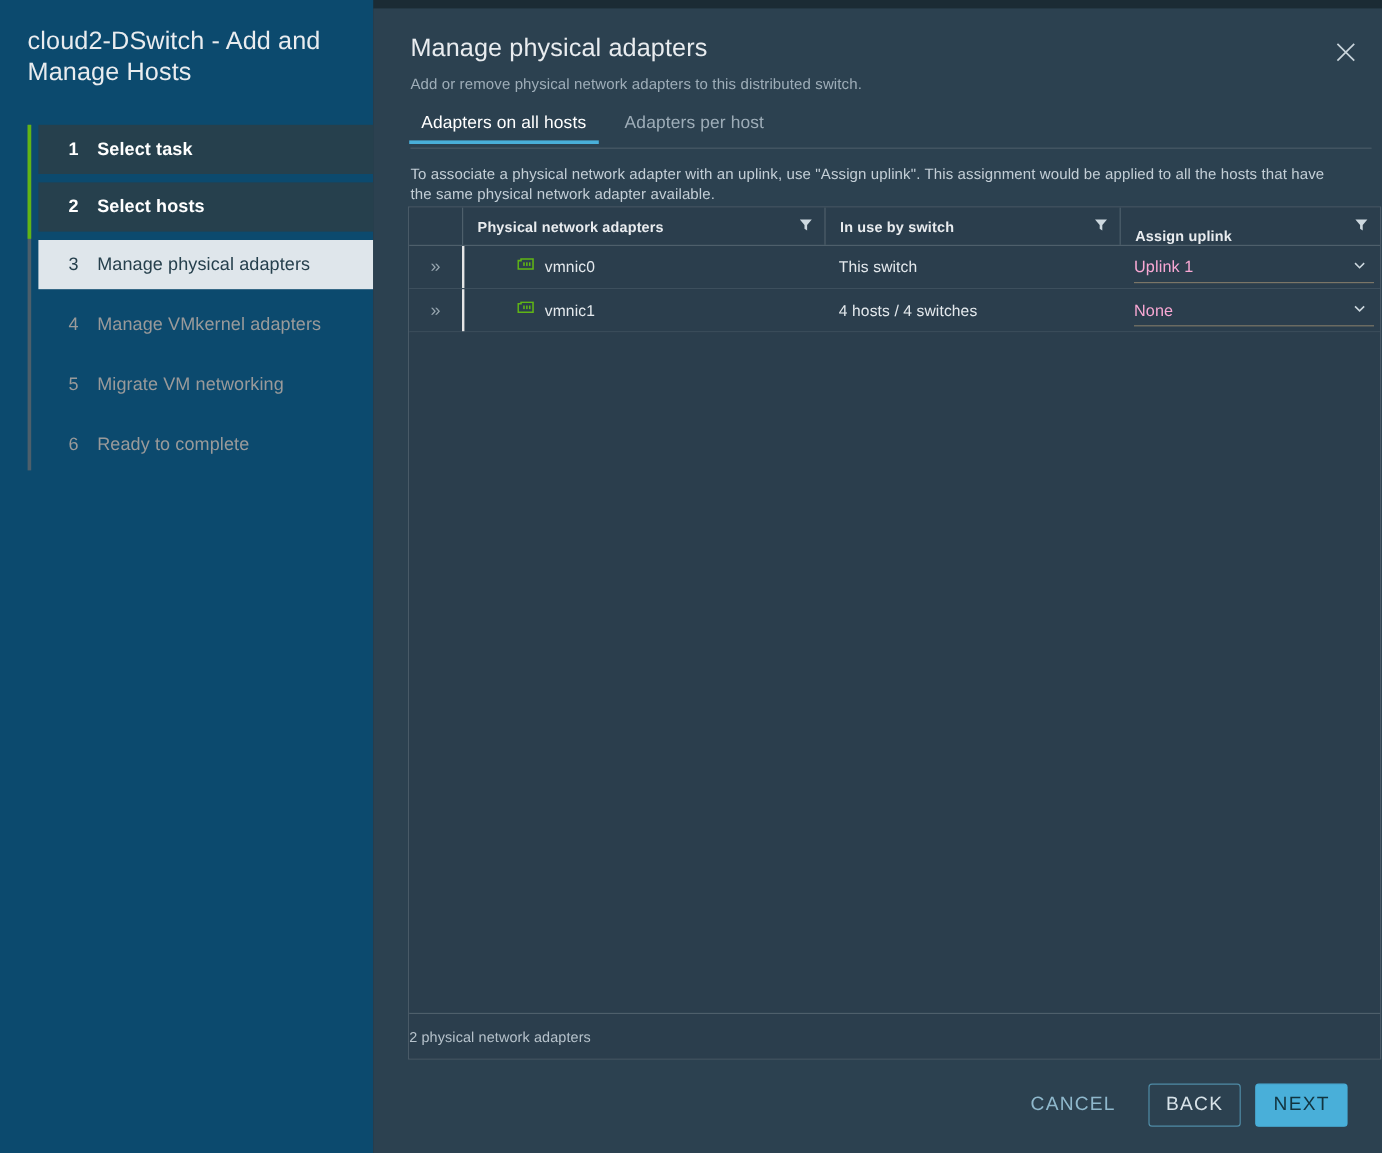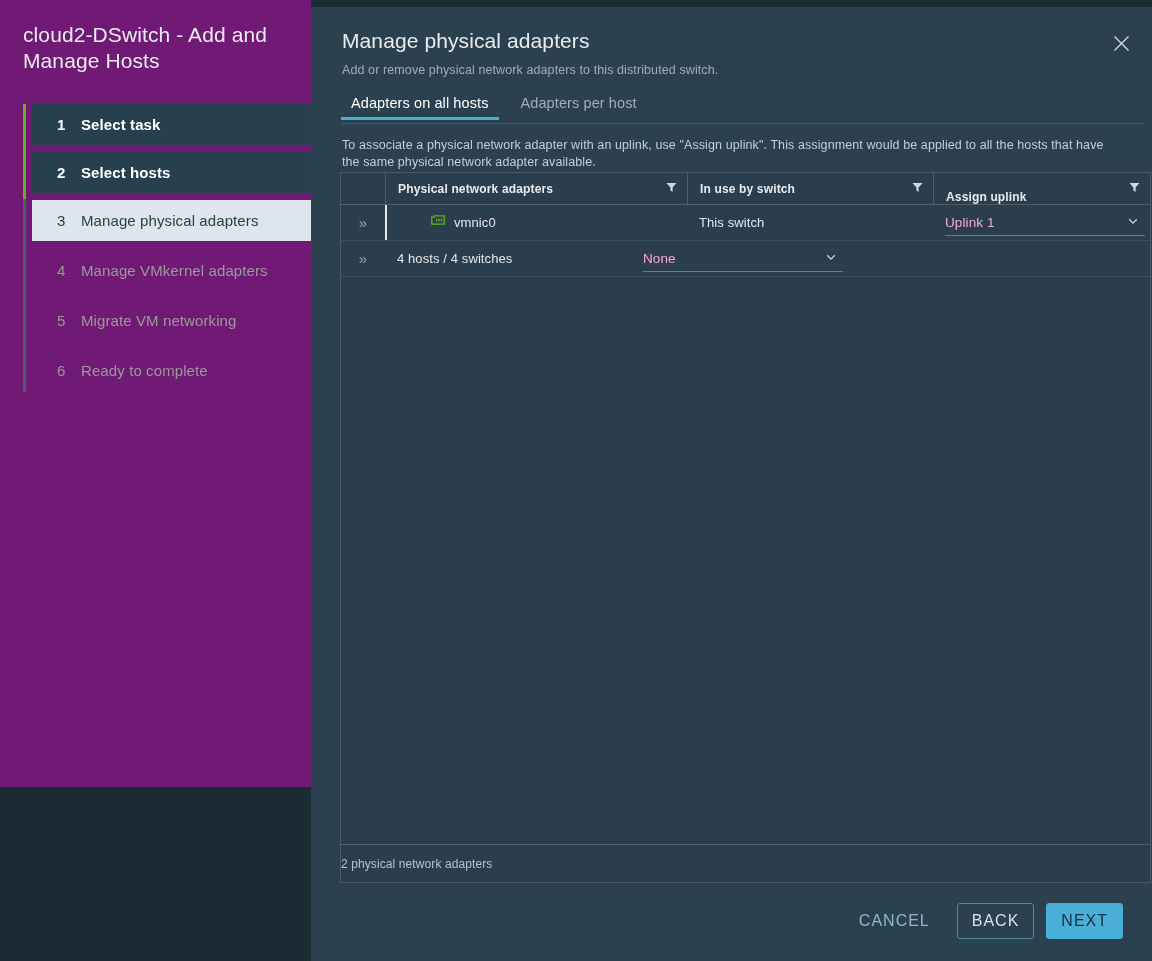--- a/index.html
+++ b/index.html
@@ -18,22 +18,22 @@
     width: 1152px;
     height: 961px;
     background: #1b2b34;
   }
 
   
   #sidebar {
     position: absolute;
     left: 0; top: 0;
     width: 311px;
-    height: 787px;
-    background: #701a75;
+    height: 961px;
+    background: #0c4a6e;
   }
 
   .wizard-title {
     position: absolute;
     left: 23px;
     top: 22px;
     width: 280px;
     font-size: 21px;
     line-height: 26px;
     color: #e9ecef;
@@ -461,20 +461,31 @@
               </svg>
             </span>
           </div>
         </div>
       </div>
 
       <div class="trow">
         <div class="td col-handle">
           <span>»</span>
         </div>
+        <div class="td col-adapter">
+          <span class="nic-icon">
+            <svg width="14" height="12" viewBox="0 0 14 12">
+              <path d="M0.8 2.2 L0.8 9.2 L13.2 9.2 L13.2 0.8 L3.2 0.8 L3.2 2.2 Z" fill="none" stroke="#60b515" stroke-width="1.3"></path>
+              <rect x="5" y="3.6" width="1.3" height="3" fill="#60b515"></rect>
+              <rect x="7.4" y="3.6" width="1.3" height="3" fill="#60b515"></rect>
+              <rect x="9.8" y="3.6" width="1.3" height="3" fill="#60b515"></rect>
+            </svg>
+          </span>
+          <span>vmnic1</span>
+        </div>
         <div class="td col-inuse">4 hosts / 4 switches</div>
         <div class="td col-uplink">
           <div class="select-box">
             <span>None</span>
             <span class="caret">
               <svg width="12" height="12" viewBox="0 0 12 12">
                 <path d="M2.2 4.3 L6 8.1 L9.8 4.3" fill="none" stroke="#cdd8df" stroke-width="1.3"></path>
               </svg>
             </span>
           </div>

